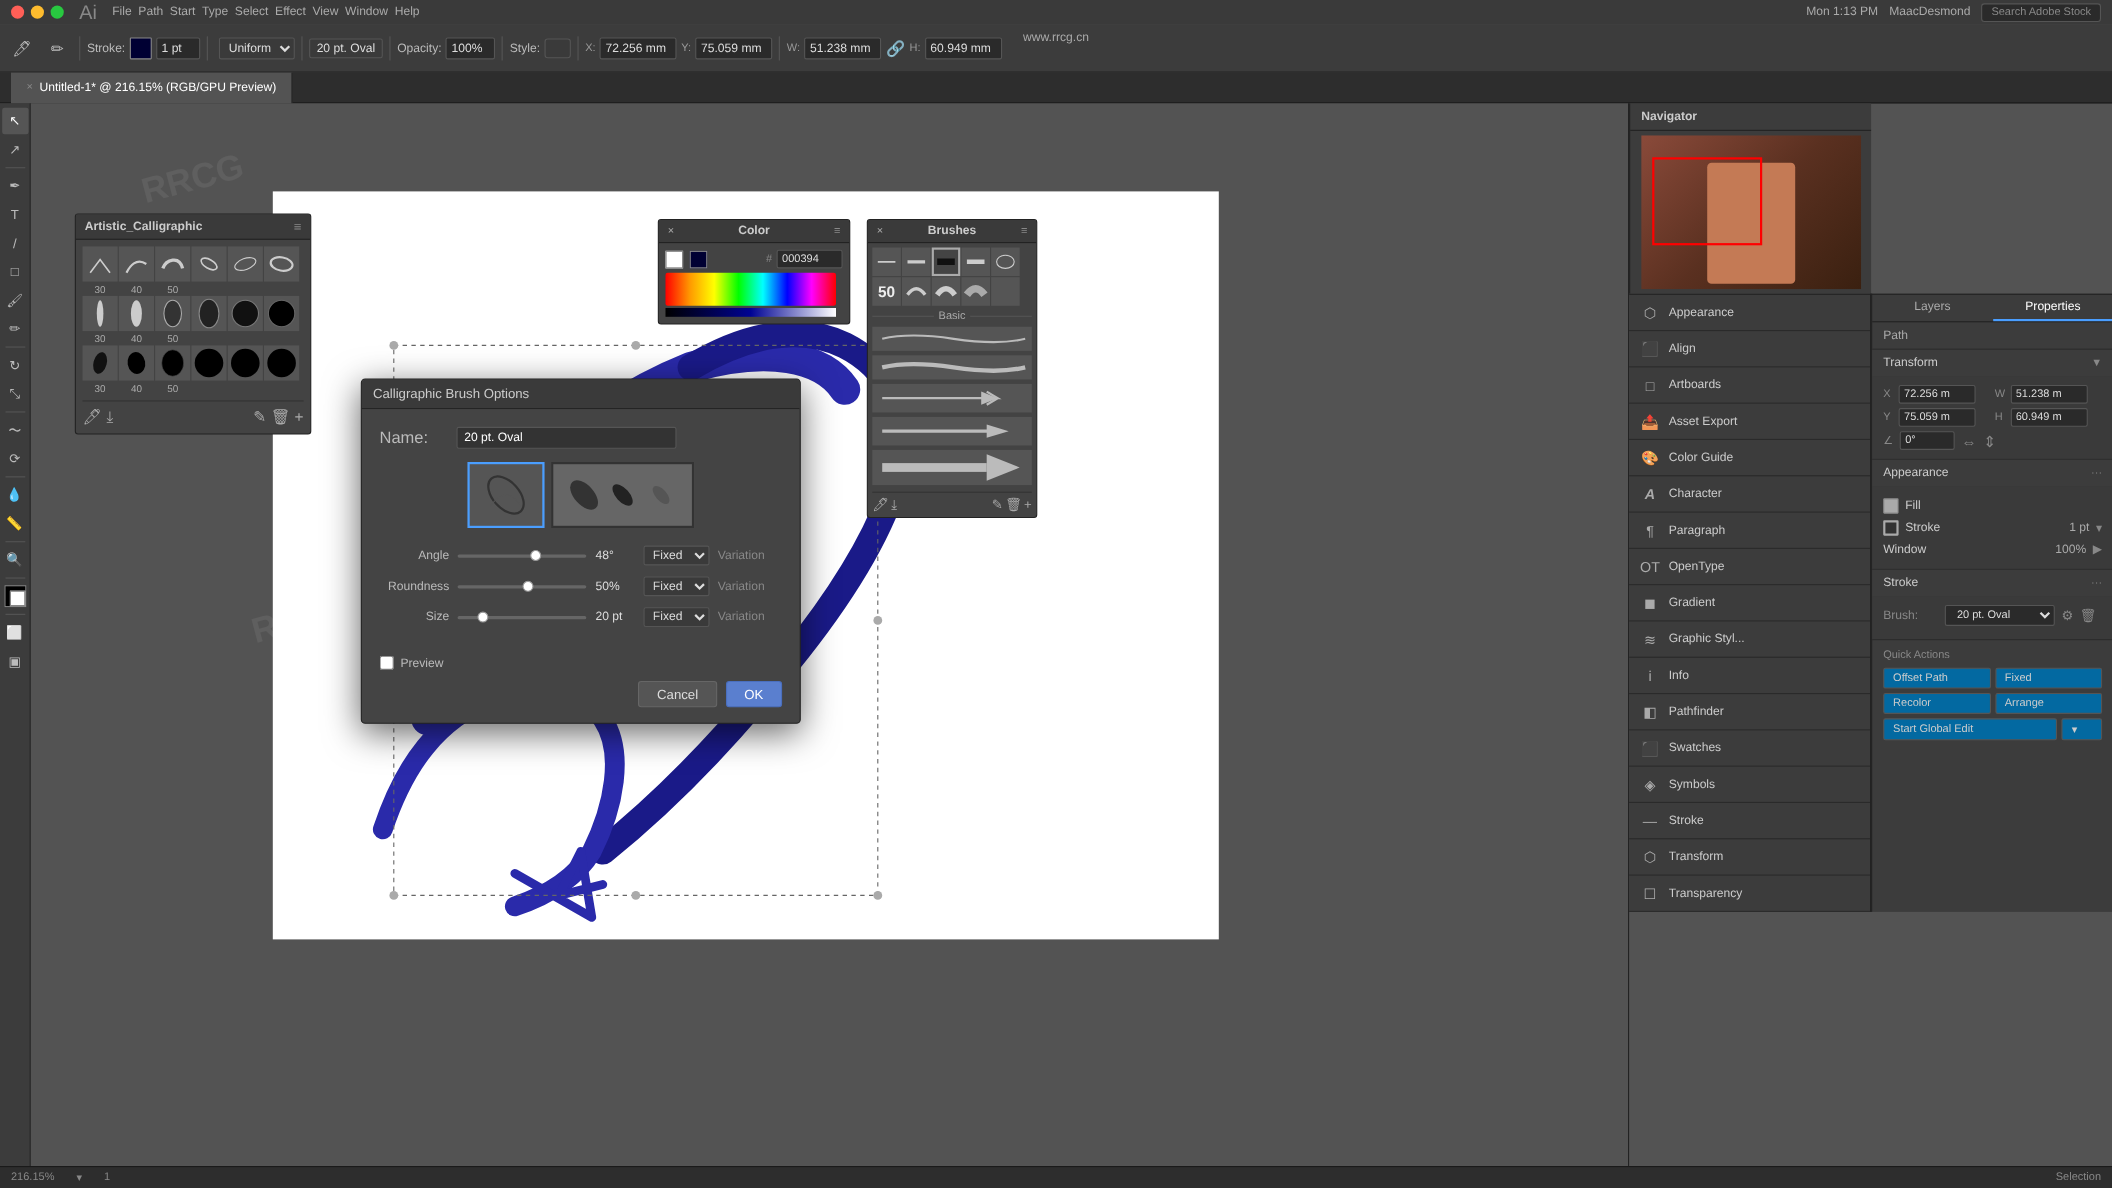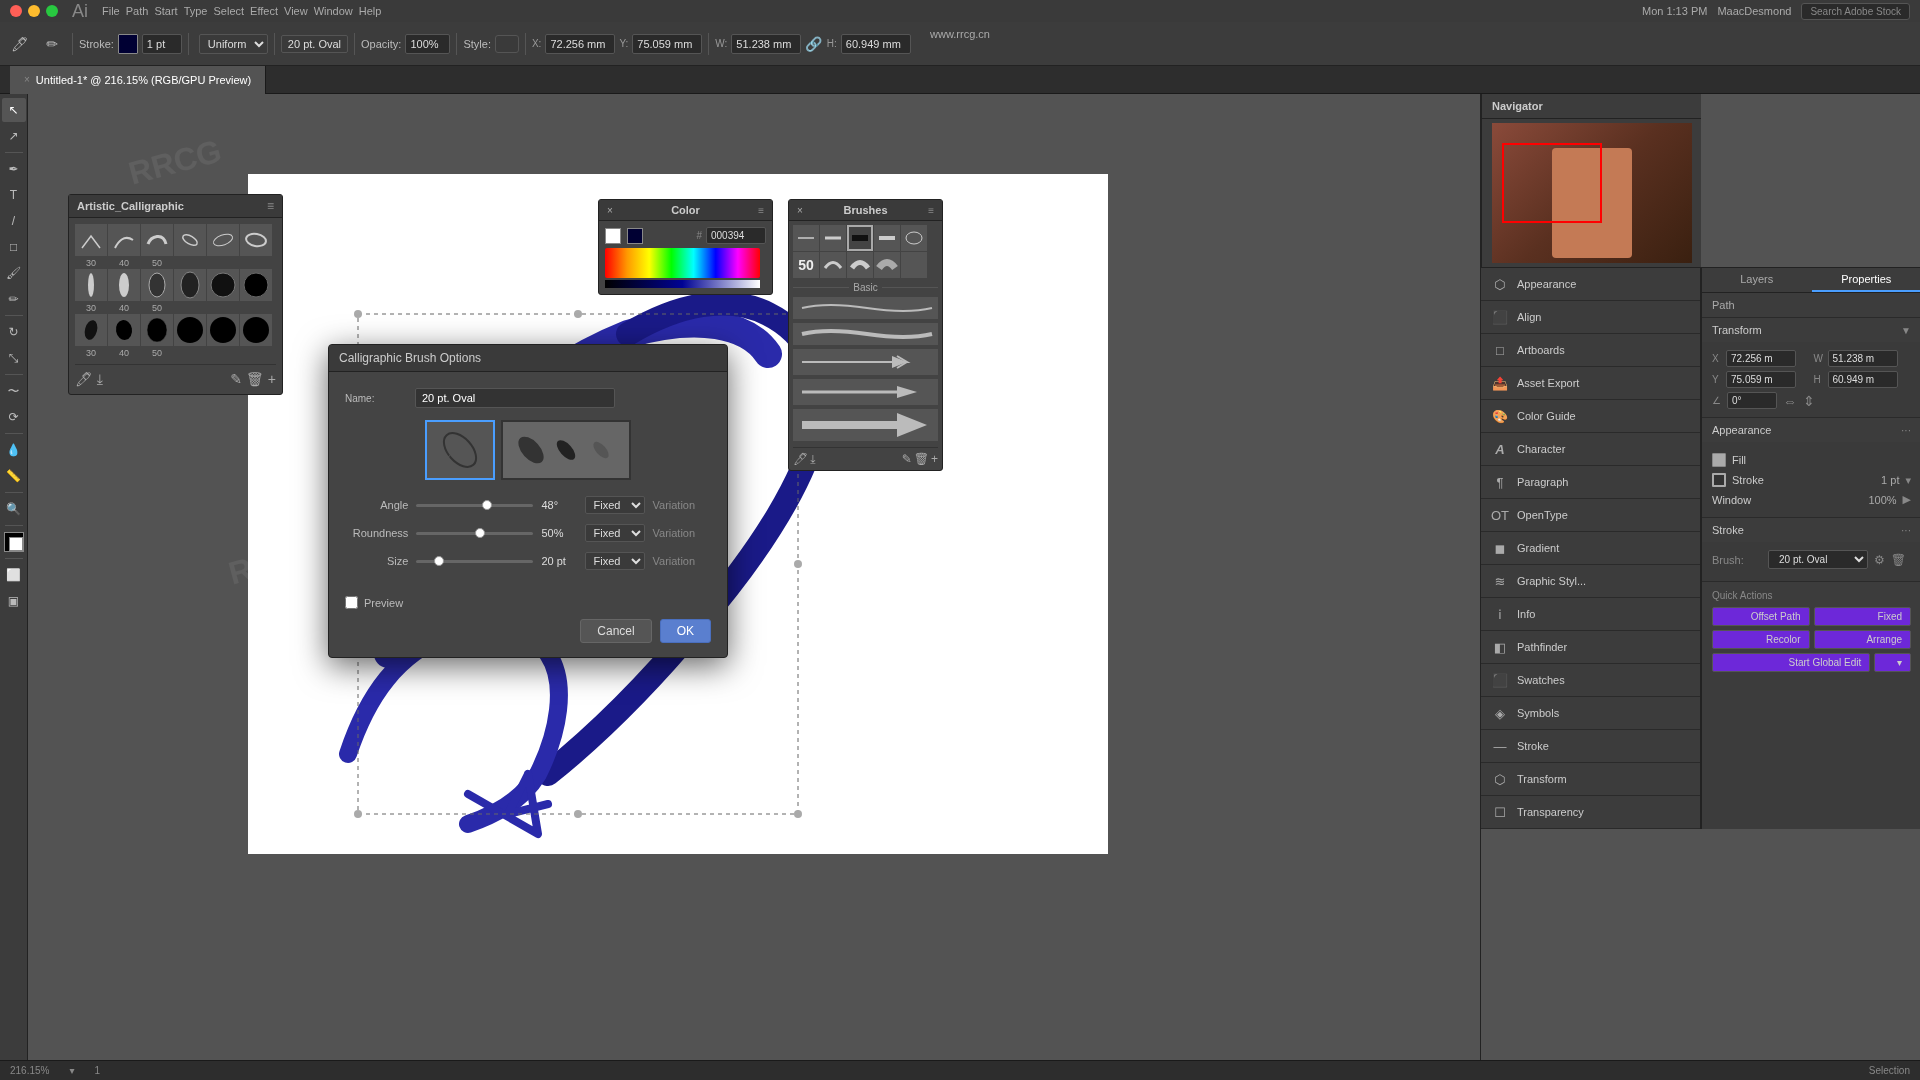--- a/index.html
+++ b/index.html
@@ -101,21 +101,21 @@
       background: #444; border: 1px solid #222; border-radius: 4px;
       box-shadow: 0 8px 32px rgba(0,0,0,0.6);
     }
     .dialog-header {
       background: #3a3a3a; padding: 6px 10px; display: flex; align-items: center; justify-content: space-between;
       border-bottom: 1px solid #222; border-radius: 4px 4px 0 0; cursor: move;
     }
     .dialog-title { font-size: 12px; color: #ccc; }
     .dialog-body { padding: 16px; }
     .dialog-field { display: flex; align-items: center; margin-bottom: 12px; }
-    .dialog-field label { width: 70px; font-size: 10px; color: #bbb; }
+    .dialog-field label { width: 70px; font-size: 15px; color: #bbb; }
     .dialog-field input[type="text"] {
       background: #333; border: 1px solid #555; color: #fff; font-size: 11px;
       padding: 3px 6px; border-radius: 2px; width: 140px;
     }
 
     
     .brush-preview-area {
       display: flex; gap: 6px; justify-content: center; margin: 10px 0 16px;
     }
     .brush-preview-box {
@@ -182,22 +182,22 @@
     .appearance-value { font-size: 11px; color: #aaa; }
     .stroke-row { display: flex; align-items: center; gap: 6px; margin-bottom: 4px; }
     .stroke-label { font-size: 11px; color: #888; width: 50px; }
     .stroke-brush-dropdown { background: #2a2a2a; border: 1px solid #555; color: #ddd; font-size: 10px; padding: 2px 6px; border-radius: 2px; width: 100px; cursor: pointer; }
 
     
     .quick-actions { padding: 8px 10px; }
     .quick-actions-title { font-size: 10px; color: #888; margin-bottom: 6px; }
     .quick-action-row { display: flex; gap: 4px; margin-bottom: 4px; }
     .quick-action-btn {
-      background: #6d28d9; border: 1px solid #555; color: #ccc; font-size: 10px;
-      padding: 3px 8px; border-radius: 2px; cursor: pointer; flex: 1; text-align: right;
+      background: #0369a1; border: 1px solid #555; color: #ccc; font-size: 10px;
+      padding: 3px 8px; border-radius: 2px; cursor: pointer; flex: 1; text-align: left;
     }
 
     
     #navigator-panel {
       width: 220px; background: #3c3c3c; border-left: 1px solid #222;
       display: flex; flex-direction: column;
     }
     .navigator-header { padding: 6px 10px; display: flex; align-items: center; justify-content: space-between; border-bottom: 1px solid #222; }
     .navigator-title { font-size: 11px; color: #ccc; font-weight: bold; }
     .navigator-preview { width: 200px; height: 140px; background: #222; margin: 4px auto; position: relative; overflow: hidden; }

